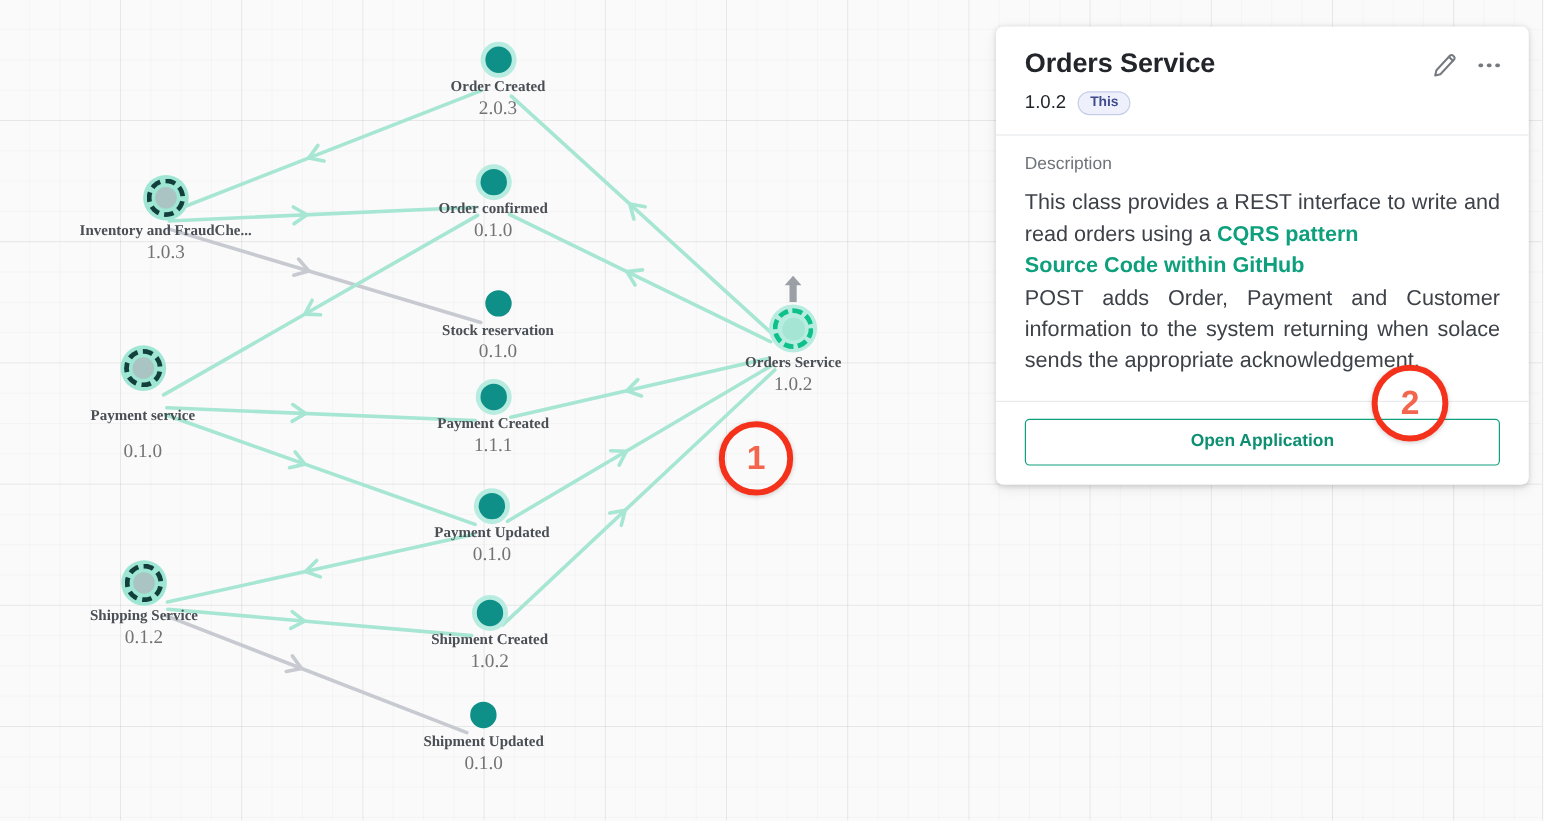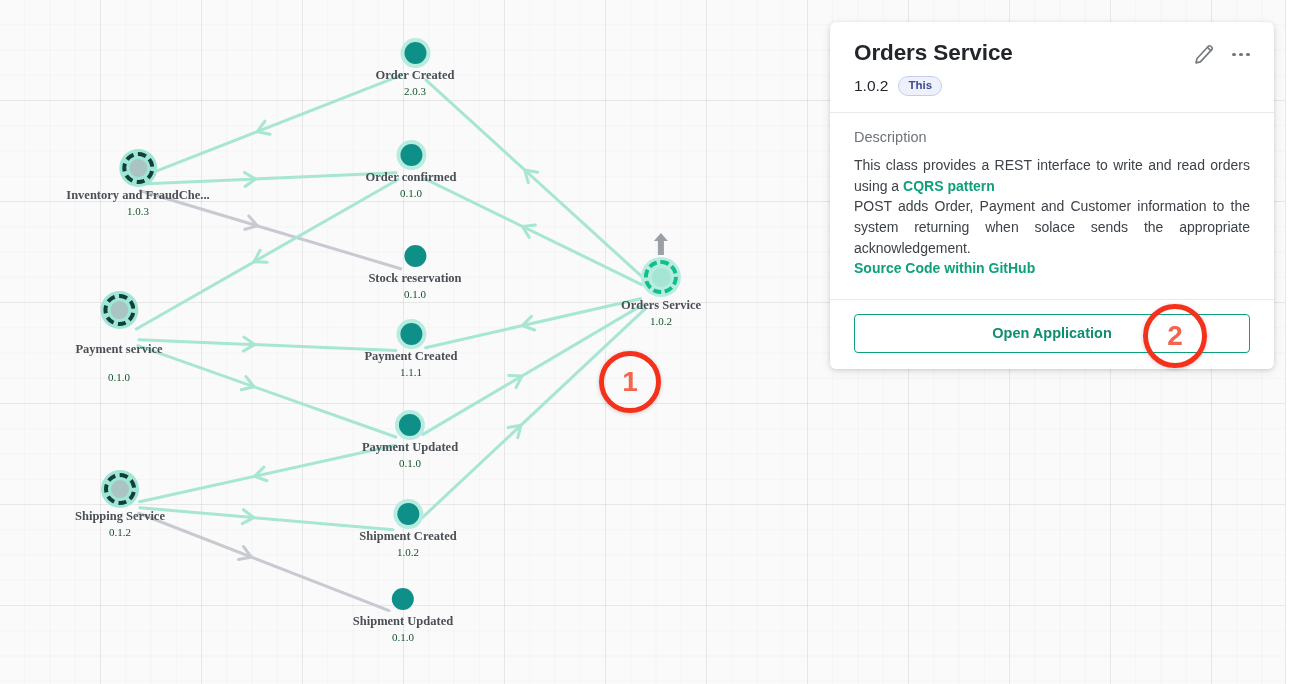--- a/index.html
+++ b/index.html
@@ -126,23 +126,23 @@
   .node-label {
     margin-top: 4px;
     font-size: 12.5px;
     font-weight: bold;
     color: #4a4f55;
     white-space: nowrap;
     line-height: 1.25;
     text-align: center;
   }
   .node-version {
-    font-size: 11px;
+    font-size: 16px;
     font-weight: normal;
-    color: #14532d;
+    color: #737373;
     line-height: 1.3;
     text-align: center;
   }
 
   .node-uparrow {
     position: absolute;
     left: 50%;
     top: -27px;
     transform: translateX(-50%);
     pointer-events: none;
@@ -228,21 +228,21 @@
 
   .panel-body {
     padding: 16px 24px 20px 24px;
   }
   .desc-label {
     font-size: 14.5px;
     color: #6e737a;
     margin-bottom: 10px;
   }
   .desc-text {
-    font-size: 14px;
+    font-size: 18px;
     color: #3d4248;
     line-height: 1.47;
     text-align: justify;
   }
   .desc-text .para { margin: 0; }
   .link {
     color: #0ea07c;
     font-weight: bold;
     cursor: pointer;
     text-decoration: none;
@@ -469,22 +469,22 @@
         <span class="badge">This</span>
       </div>
     </div>
 
     <div class="panel-divider"></div>
 
     <div class="panel-body">
       <div class="desc-label">Description</div>
       <div class="desc-text">
         <p class="para"><span>This class provides a REST interface to write and read orders using a </span><a class="link" href="#">CQRS pattern</a></p>
+        <p class="para desc-link-line"><a class="link" href="#">Source Code within GitHub</a></p>
         <p class="para">POST adds Order, Payment and Customer information to the system returning when solace sends the appropriate acknowledgement.</p>
-        <p class="para desc-link-line"><a class="link" href="#">Source Code within GitHub</a></p>
       </div>
     </div>
 
     <div class="panel-divider"></div>
 
     <div class="panel-foot">
       <button class="btn-open">Open Application</button>
     </div>
   </div>
 

